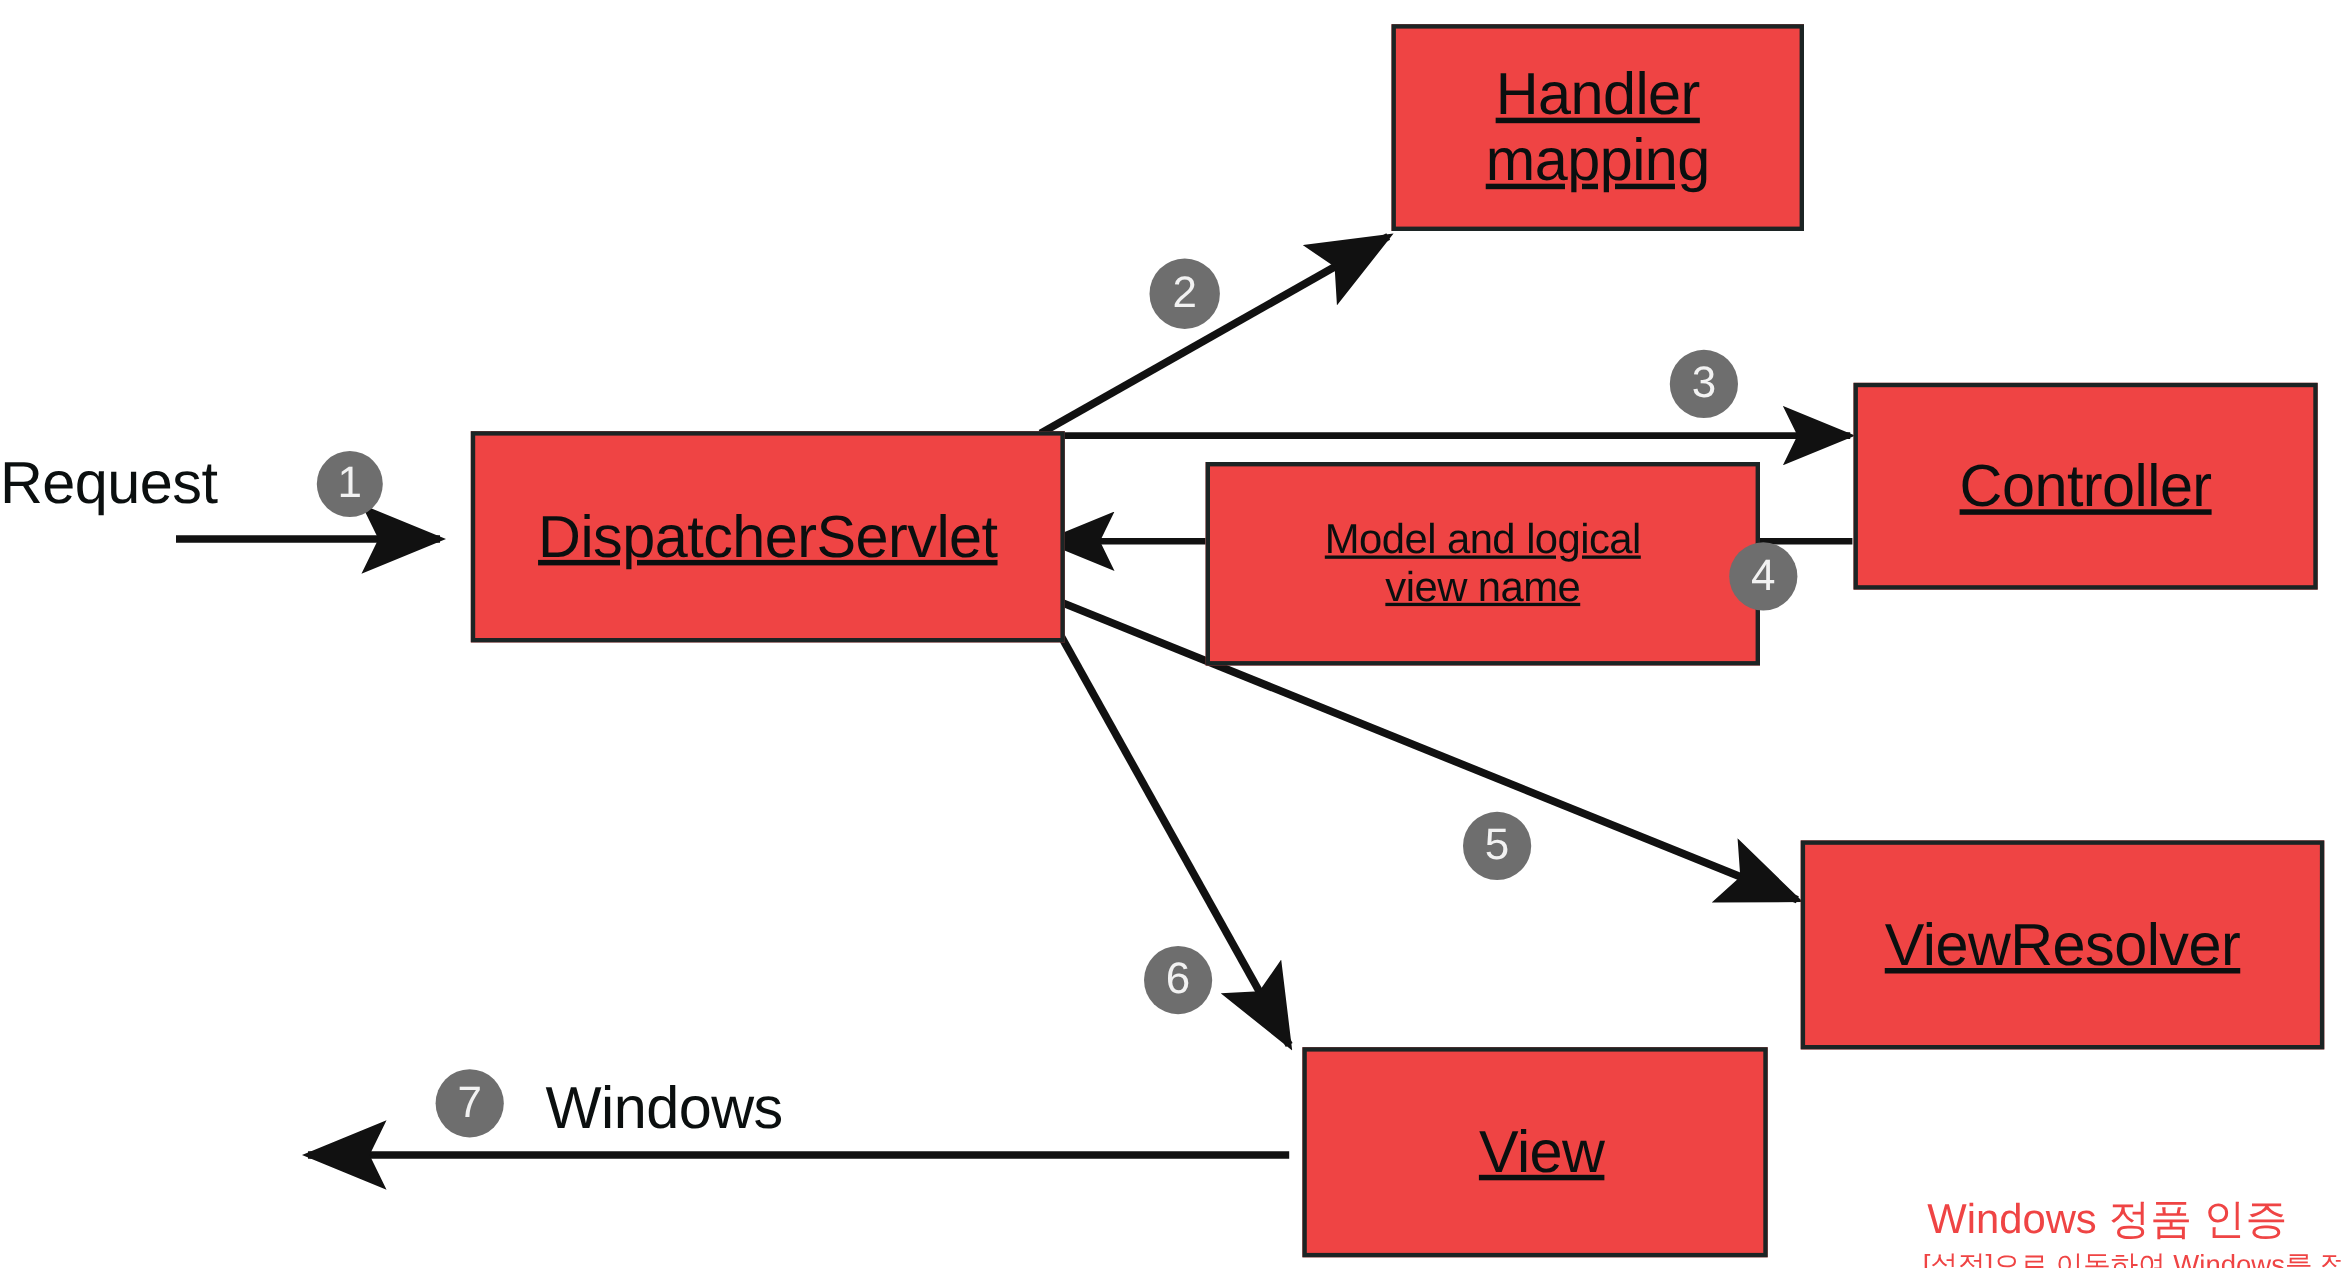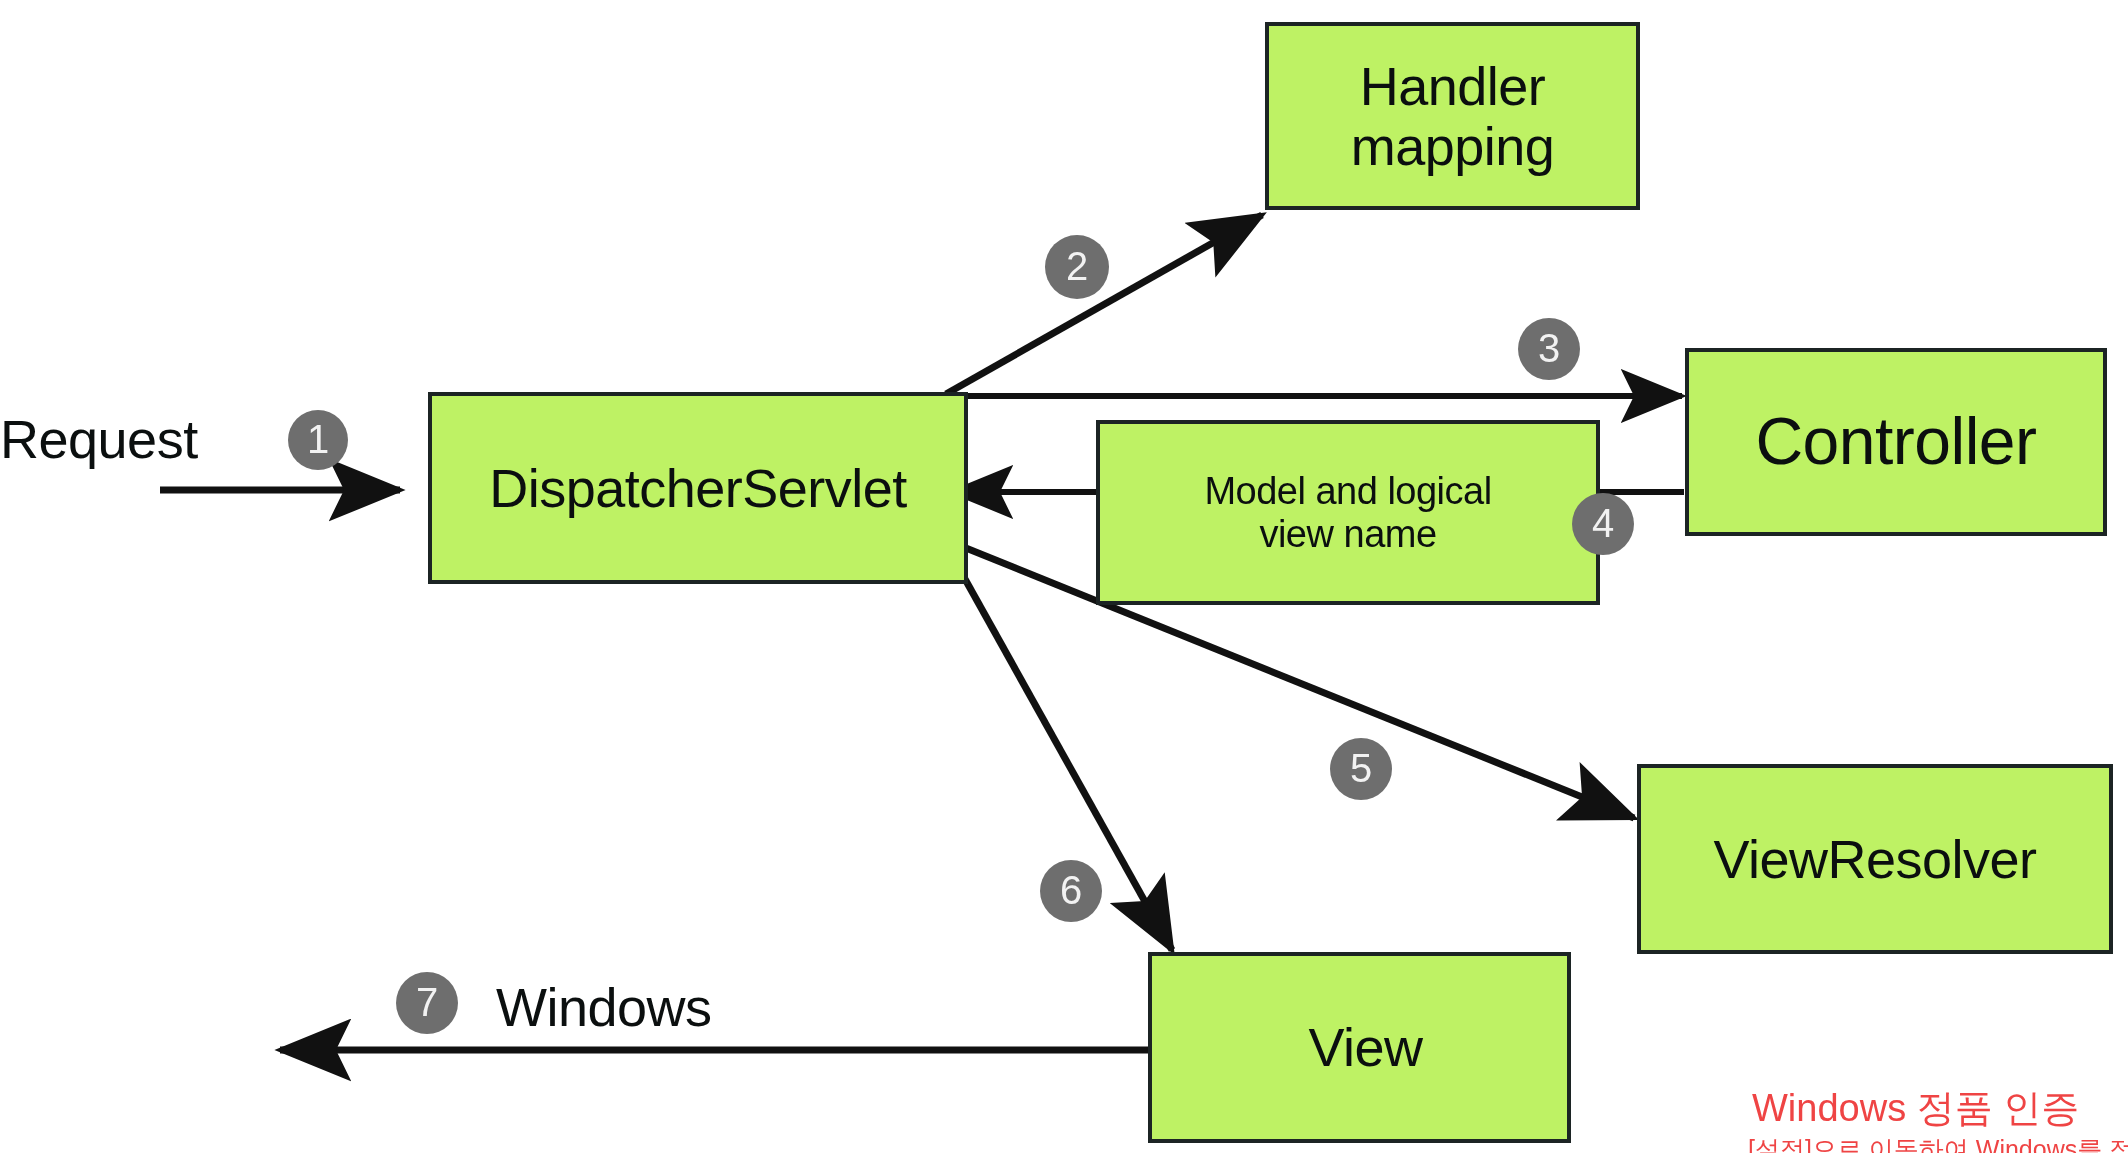--- a/index.html
+++ b/index.html
@@ -10,31 +10,32 @@
   #canvas {
     position: relative;
     width: 2128px;
     height: 1153px;
     background: #ffffff;
     overflow: hidden;
     font-family: "Liberation Sans", sans-serif;
   }
   .node {
     position: absolute;
-    background: #bef264;
+    background: #ef4444;
     border: 4px solid #1c2424;
     box-sizing: border-box;
     display: flex;
     align-items: center;
     justify-content: center;
     text-align: center;
     color: #0b0f0f;
     line-height: 1.12;
     letter-spacing: -0.5px;
     white-space: pre-line;
+    text-decoration: underline;
   }
   .plain-label {
     position: absolute;
     color: #0b0f0f;
     letter-spacing: -0.5px;
     white-space: nowrap;
   }
   .badge {
     position: absolute;
     border-radius: 50%;
@@ -92,28 +93,28 @@
     <line x1="946" y1="545" x2="1172" y2="950" stroke="#111111" stroke-width="7" marker-end="url(#arrowhead)"></line>
 
     <line x1="1172" y1="1050" x2="280" y2="1050" stroke="#111111" stroke-width="7" marker-end="url(#arrowhead)"></line>
   </svg>
 
   <div class="node" style="left:404px; top:392px; width:540px; height:192px; font-size:54px;margin-left:24px;">DispatcherServlet</div>
 
   <div class="node" style="left:1265px; top:22px; width:375px; height:188px; font-size:54px;">Handler
 mapping</div>
 
-  <div class="node" style="left:1685px; top:348px; width:422px; height:188px; font-size:66px;text-align:center;">Controller</div>
+  <div class="node" style="left:1685px; top:348px; width:422px; height:188px; font-size:54px;text-align:center;">Controller</div>
 
   <div class="node" style="left:1096px; top:420px; width:504px; height:185px; font-size:38px;">Model and logical
 view name</div>
 
   <div class="node" style="left:1637px; top:720px; width:476px; height:190px; font-size:54px;margin-top:44px;">ViewResolver</div>
 
-  <div class="node" style="left:1148px; top:952px; width:423px; height:191px; font-size:54px;padding-left:12px;">View</div>
+  <div class="node" style="left:1184px; top:952px; width:423px; height:191px; font-size:54px;padding-left:12px;">View</div>
 
   <div class="plain-label" style="left:0; top:408px; font-size:54px;">Request</div>
 
   <div class="plain-label" style="left:496px; top:976px; font-size:54px;">Windows</div>
 
   <div class="badge" style="left:288px; top:410px; width:60px; height:60px;">1</div>
 
   <div class="badge" style="left:1045px; top:235px; width:64px; height:64px;">2</div>
 
   <div class="badge" style="left:1518px; top:318px; width:62px; height:62px;">3</div>

